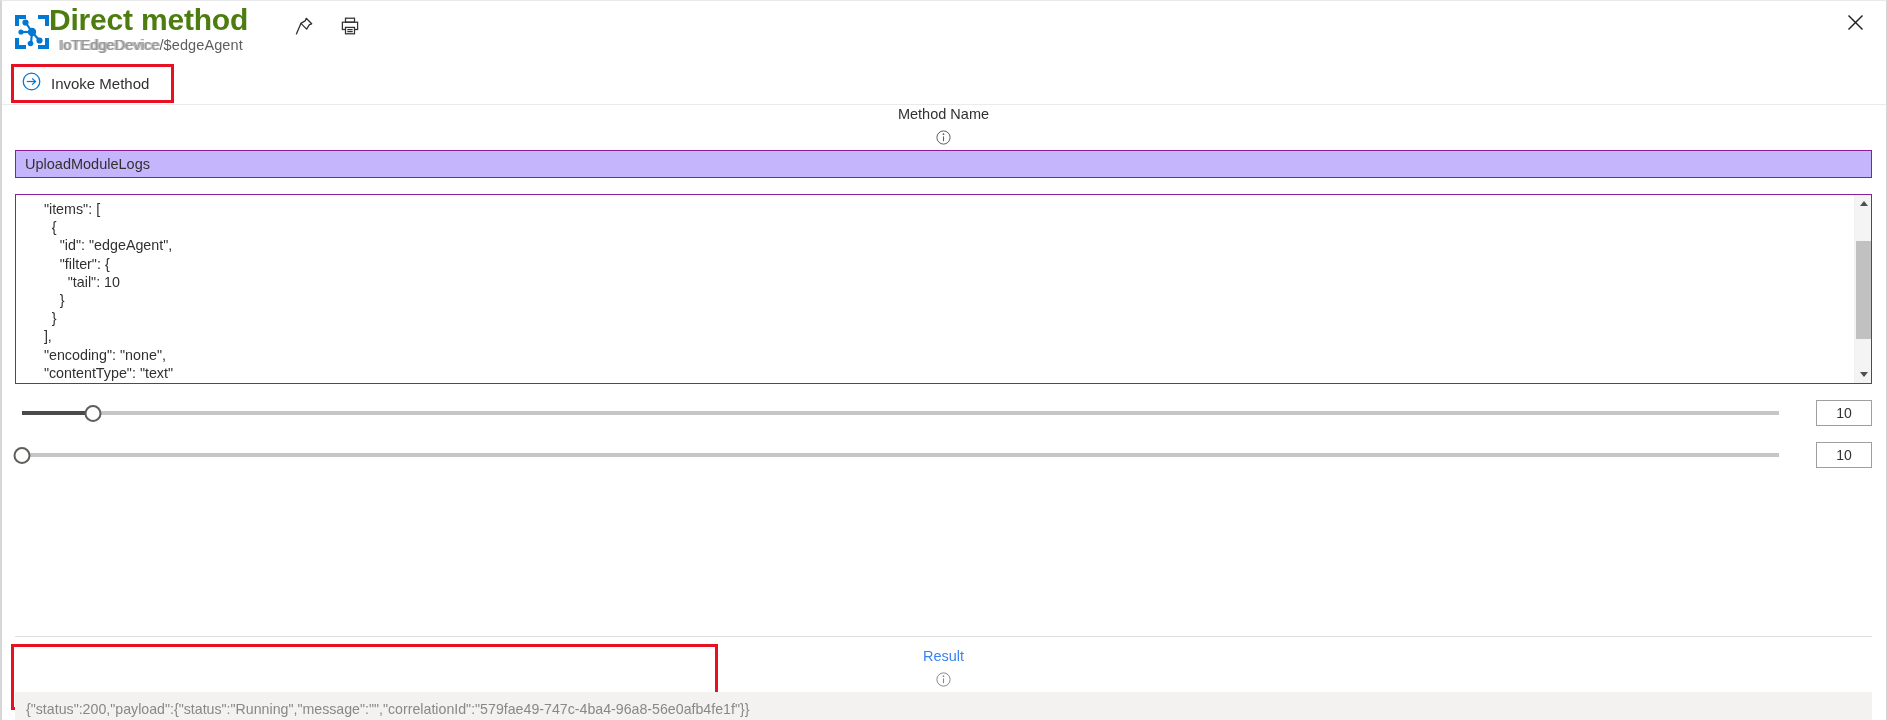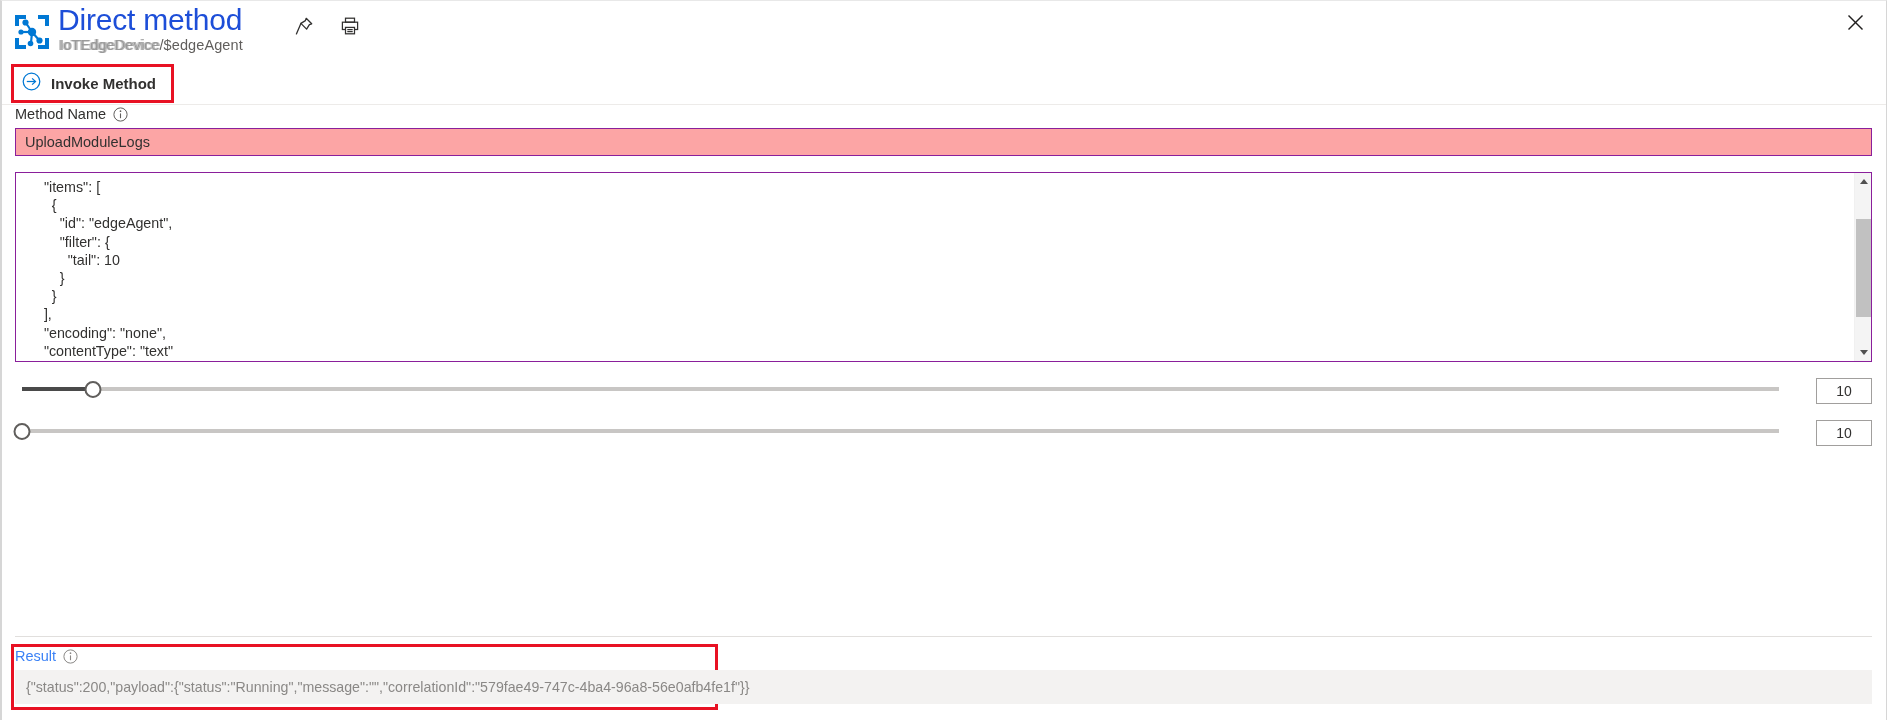--- a/index.html
+++ b/index.html
@@ -33,25 +33,25 @@
     height: 62px;
     padding: 4px 0 0 0;
   }
   .hdr-icon {
     position: absolute;
     left: 9px; top: 10px;
     width: 42px; height: 42px;
   }
   .hdr-title {
     position: absolute;
-    left: 56px; top: 2px;
+    left: 47px; top: 2px;
     font-size: 30px;
-    font-weight: 400;
+    font-weight: 700;
     letter-spacing: -0.2px;
-    color: #1d4ed8;
+    color: #4d7c0f;
     white-space: nowrap;
   }
   .hdr-sub {
     position: absolute;
     left: 57px; top: 36px;
     font-size: 14.5px;
     color: #605e5c;
     white-space: nowrap;
     letter-spacing: 0.1px;
   }
@@ -83,21 +83,20 @@
     right: 14px; top: 6px;
     width: 34px; height: 34px;
     display: flex; align-items: center; justify-content: center;
     cursor: pointer;
   }
 
   
   .cmdbar-wrap {
     position: relative;
     height: 42px;
-    font-weight: bold;
   }
   .cmd-highlight {
     position: absolute;
     left: 9px; top: 1px;
     width: 163px; height: 39px;
     border: 3px solid #e81123;
     background: #fff;
   }
   .cmd-btn {
     position: absolute;
@@ -126,34 +125,35 @@
     padding: 0 14px 0 13px;
   }
   .field-label {
     font-size: 14.5px;
     color: #323130;
     display: flex;
     align-items: center;
     gap: 7px;
     margin-bottom: 5px;
     line-height: 18px;
+    flex-direction: column;
   }
   .field-label.muted { color: #3b82f6; }
   .info-icon {
     display: inline-flex;
     width: 15px; height: 15px;
     cursor: pointer;
     flex: 0 0 auto;
   }
 
   .text-input {
     width: 100%;
     height: 28px;
     border: 1px solid #8a1f9b;
-    background: #fca5a5;
+    background: #c4b5fd;
     font-family: "Liberation Sans", sans-serif;
     font-size: 14.5px;
     color: #323130;
     padding: 0 9px;
     outline: none;
   }
 
   .field-block { margin-bottom: 16px; }
 
   .payload-wrap {
@@ -200,20 +200,21 @@
     background: #c1c1c1;
     cursor: pointer;
   }
   .tri { width: 0; height: 0; }
   .tri.up { border-left: 4.5px solid transparent; border-right: 4.5px solid transparent; border-bottom: 5px solid #505050; }
   .tri.down { border-left: 4.5px solid transparent; border-right: 4.5px solid transparent; border-top: 5px solid #505050; }
 
   
   .slider-row {
     display: flex;
+    align-items: center;
     gap: 16px;
     margin-top: 6px;
   }
   .slider {
     position: relative;
     flex: 1 1 auto;
     height: 22px;
     cursor: pointer;
   }
   .slider .track {

